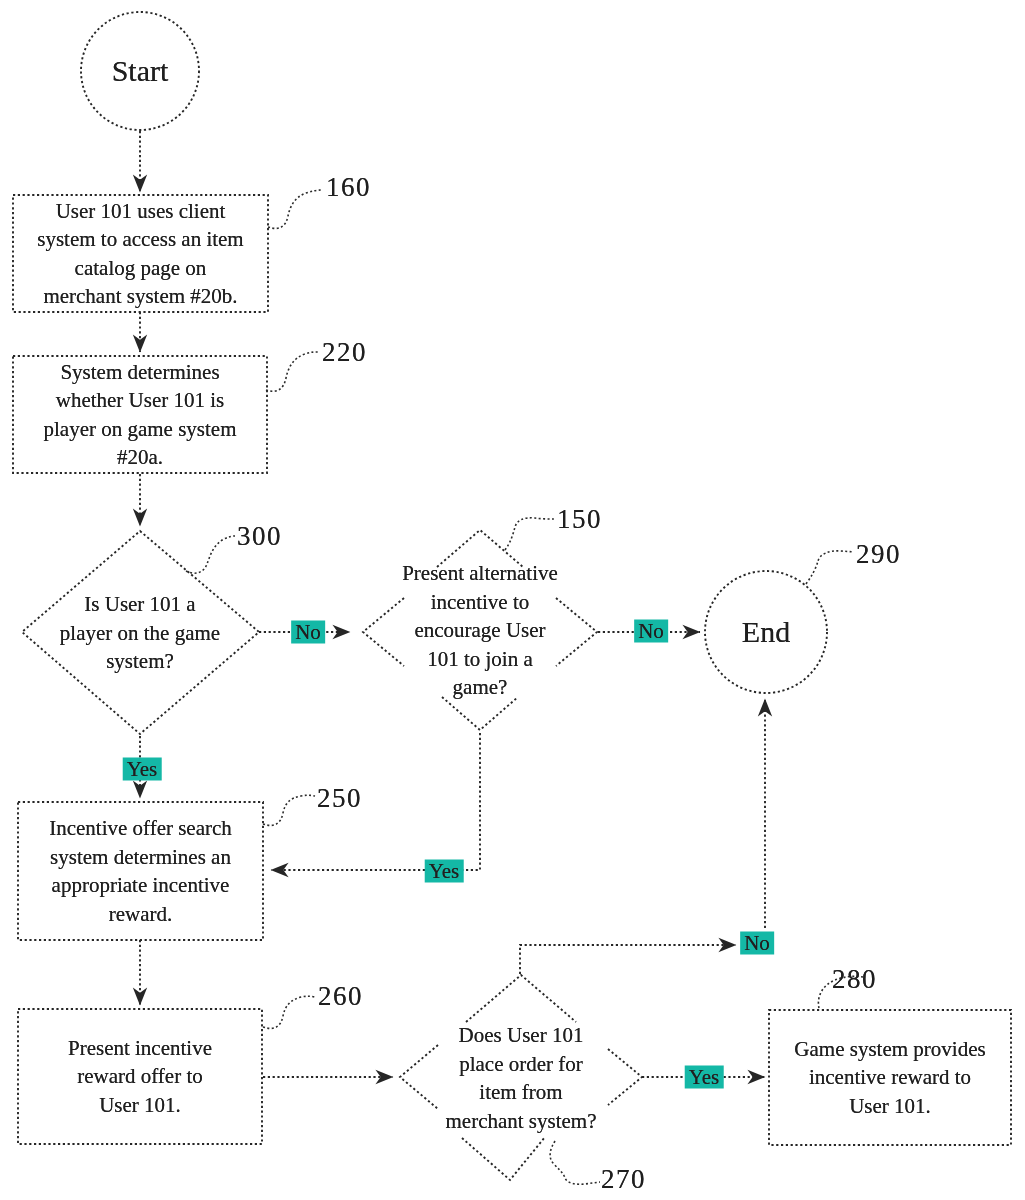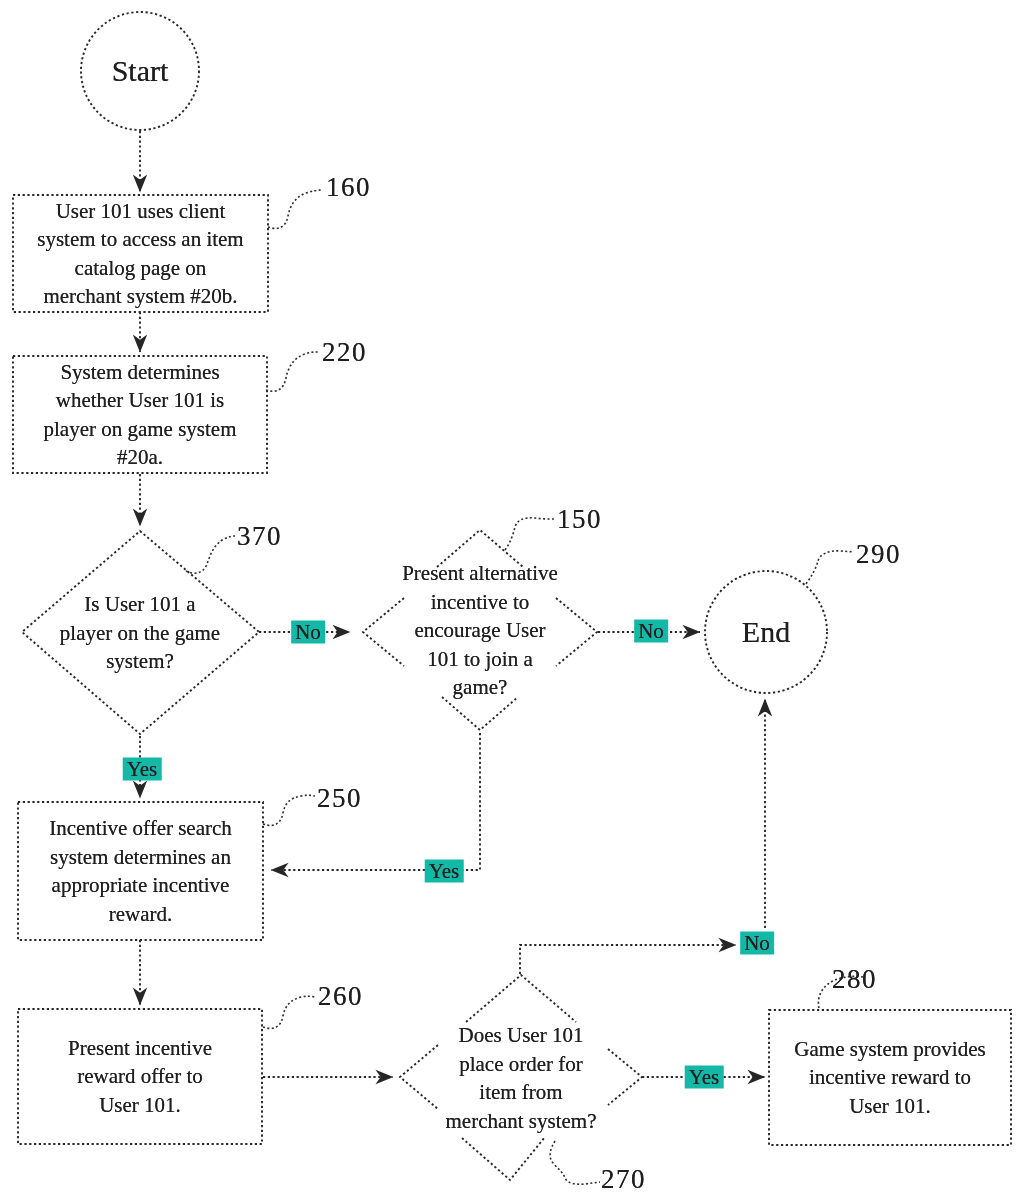--- a/index.html
+++ b/index.html
@@ -166,21 +166,21 @@
   </div>
   <div class="node" style="left:405px;top:1019px;width:232px;height:118px;">
     <span class="node-text">Does User 101
 place order for
 item from
 merchant system?</span>
   </div>
 
   <div class="ref" style="left:326px;top:172px;">160</div>
   <div class="ref" style="left:322px;top:337px;">220</div>
-  <div class="ref" style="left:237px;top:521px;">370</div>
+  <div class="ref" style="left:237px;top:521px;">300</div>
   <div class="ref" style="left:557px;top:504px;">150</div>
   <div class="ref" style="left:317px;top:783px;">250</div>
   <div class="ref" style="left:318px;top:981px;">260</div>
   <div class="ref" style="left:601px;top:1164px;">270</div>
   <div class="ref" style="left:832px;top:964px;">280</div>
   <div class="ref" style="left:856px;top:539px;">290</div>
 
   <div class="edge-label" style="left:308px;top:632px;">No</div>
   <div class="edge-label" style="left:142px;top:769px;">Yes</div>
   <div class="edge-label" style="left:651px;top:631px;">No</div>

